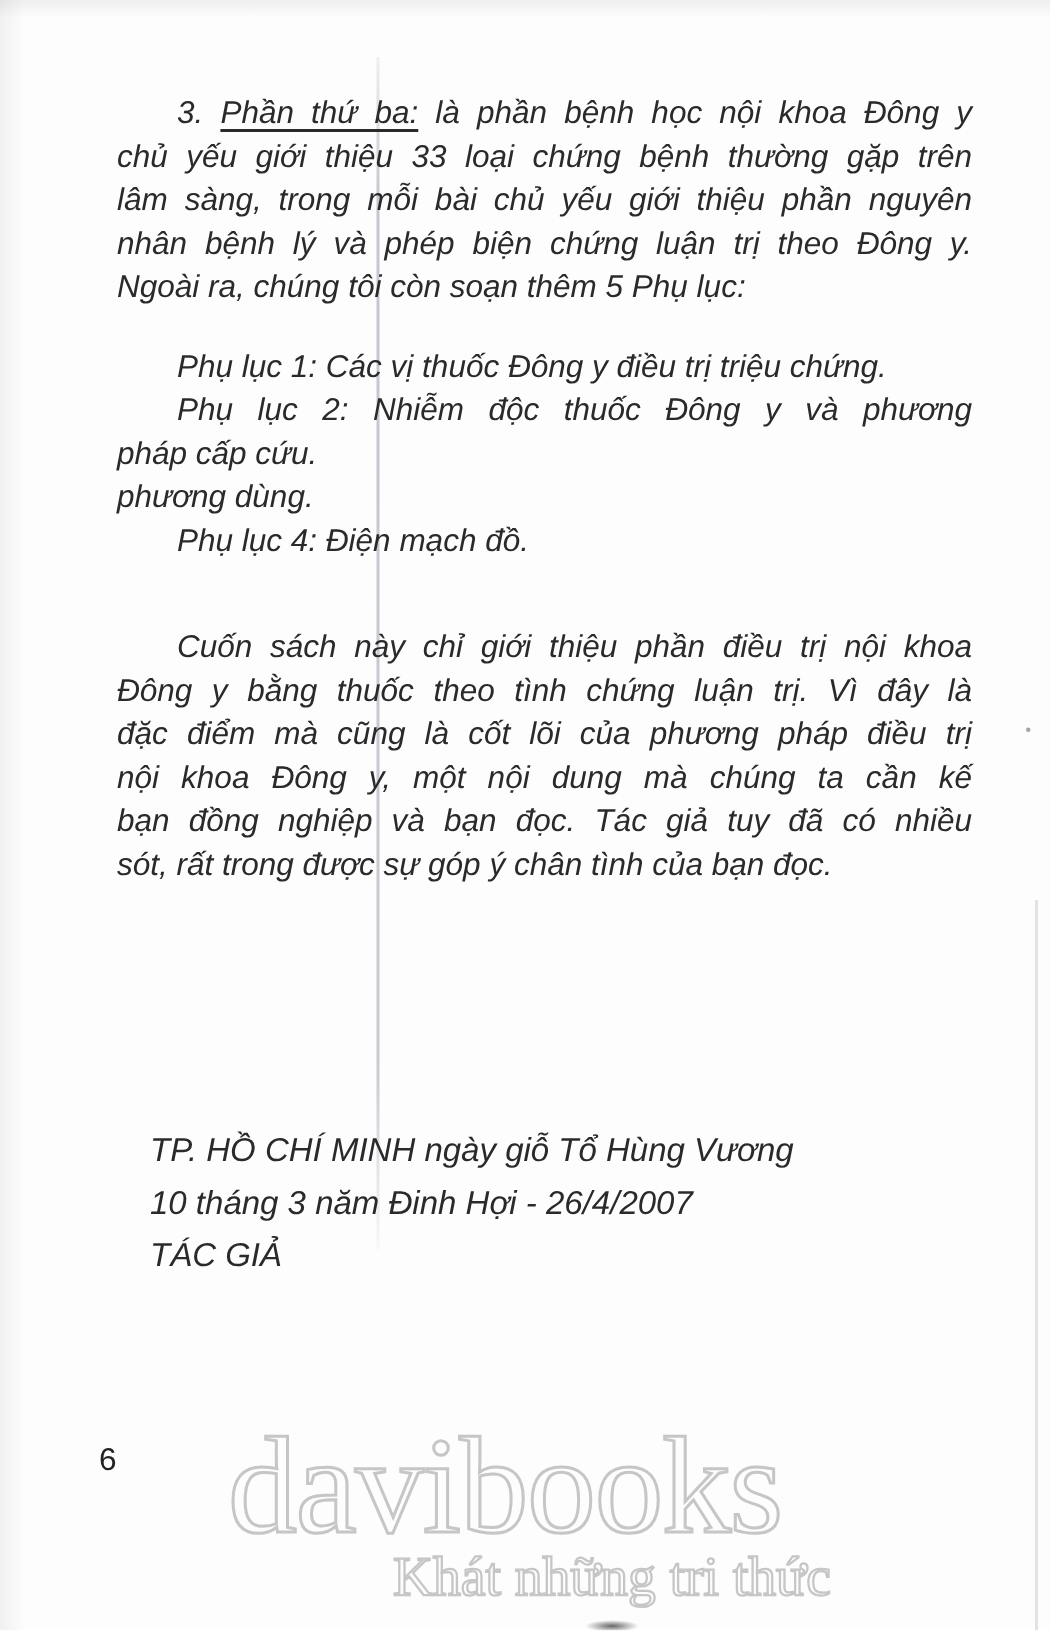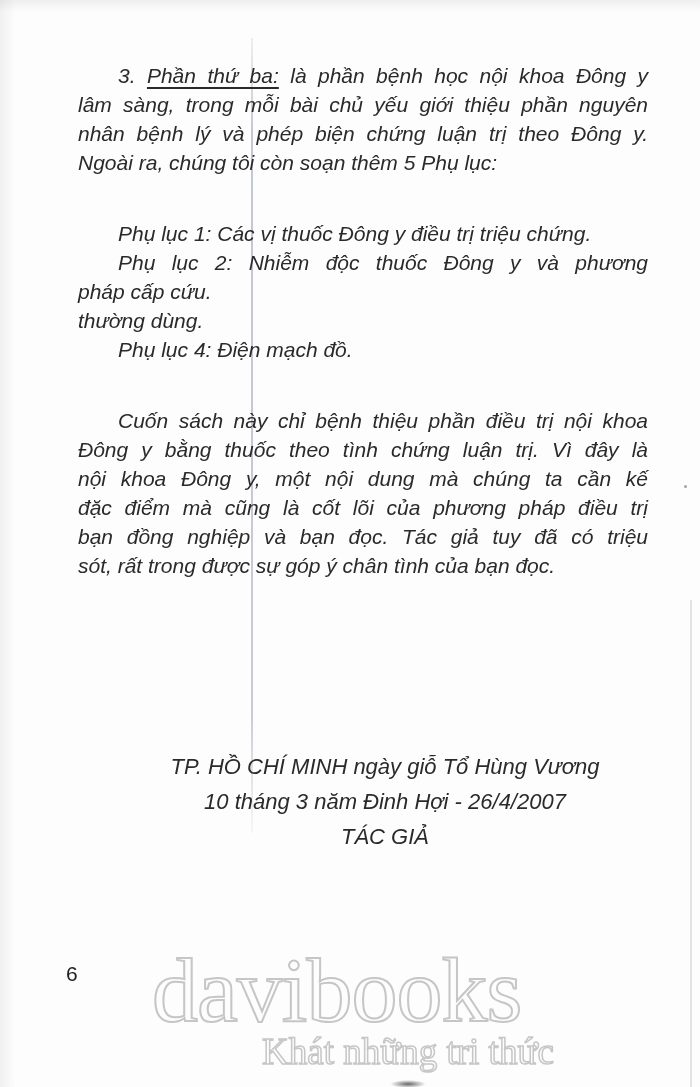--- a/index.html
+++ b/index.html
@@ -26,27 +26,27 @@
     background:radial-gradient(ellipse at center,rgba(40,40,40,0.7),rgba(40,40,40,0) 70%);}
   
   .textblock{
     position:absolute;left:78px;top:61px;width:570px;
     font-style:italic;font-size:21px;line-height:29px;
   }
   .ln{white-space:nowrap;}
   .ln.j{text-align:justify;text-align-last:justify;}
   .indent{padding-left:40px;}
   .u{text-decoration:underline;text-underline-offset:4px;text-decoration-thickness:1.5px;}
-  .appendix-list{margin-top:42px;}
+  .appendix-list{margin-top:24px;}
   .closing{margin-top:42px;}
   
   .signature{
     position:absolute;left:100px;top:749px;width:570px;
     font-style:italic;font-size:22px;line-height:35px;
-    text-align:center;
+    text-align:left;
   }
   
   .page-number{position:absolute;left:66px;top:962px;font-size:21px;font-style:normal;color:#222;}
   .wm-brand{
     position:absolute;left:152px;top:942px;
     font-family:"Liberation Serif",serif;font-size:92px;line-height:1.05;letter-spacing:-1px;
     color:transparent;-webkit-text-stroke:2px #c6c6c6;
   }
   .wm-tagline{
     position:absolute;left:262px;top:1032px;
@@ -63,39 +63,40 @@
   <div class="shade-left"></div>
   <div class="fold-line"></div>
   <div class="edge-line"></div>
   <div class="edge-dot"></div>
   <div class="smudge"></div>
 
   <div class="textblock">
 
     <div>
       <div class="ln j indent"><span>3. </span><span class="u">Phần thứ ba:</span><span> là phần bệnh học nội khoa Đông y</span></div>
+      <div class="ln j">chủ yếu giới thiệu 33 loại chứng bệnh thường gặp trên</div>
       <div class="ln j">lâm sàng, trong mỗi bài chủ yếu giới thiệu phần nguyên</div>
       <div class="ln j">nhân bệnh lý và phép biện chứng luận trị theo Đông y.</div>
       <div class="ln">Ngoài ra, chúng tôi còn soạn thêm 5 Phụ lục:</div>
     </div>
 
     <div class="appendix-list">
       <div class="ln indent">Phụ lục 1: Các vị thuốc Đông y điều trị triệu chứng.</div>
       <div class="ln j indent">Phụ lục 2: Nhiễm độc thuốc Đông y và phương</div>
       <div class="ln">pháp cấp cứu.</div>
-      <div class="ln">thường dùng.</div>
+      <div class="ln">phương dùng.</div>
       <div class="ln indent">Phụ lục 4: Điện mạch đồ.</div>
     </div>
 
     <div class="closing">
-      <div class="ln j indent">Cuốn sách này chỉ bệnh thiệu phần điều trị nội khoa</div>
+      <div class="ln j indent">Cuốn sách này chỉ giới thiệu phần điều trị nội khoa</div>
       <div class="ln j">Đông y bằng thuốc theo tình chứng luận trị. Vì đây là</div>
+      <div class="ln j">đặc điểm mà cũng là cốt lõi của phương pháp điều trị</div>
       <div class="ln j">nội khoa Đông y, một nội dung mà chúng ta cần kế</div>
-      <div class="ln j">đặc điểm mà cũng là cốt lõi của phương pháp điều trị</div>
-      <div class="ln j">bạn đồng nghiệp và bạn đọc. Tác giả tuy đã có triệu</div>
+      <div class="ln j">bạn đồng nghiệp và bạn đọc. Tác giả tuy đã có nhiều</div>
       <div class="ln">sót, rất trong được sự góp ý chân tình của bạn đọc.</div>
     </div>
 
   </div>
 
   <div class="signature">
     <div>TP. HỒ CHÍ MINH ngày giỗ Tổ Hùng Vương</div>
     <div>10 tháng 3 năm Đinh Hợi - 26/4/2007</div>
     <div>TÁC GIẢ</div>
   </div>

